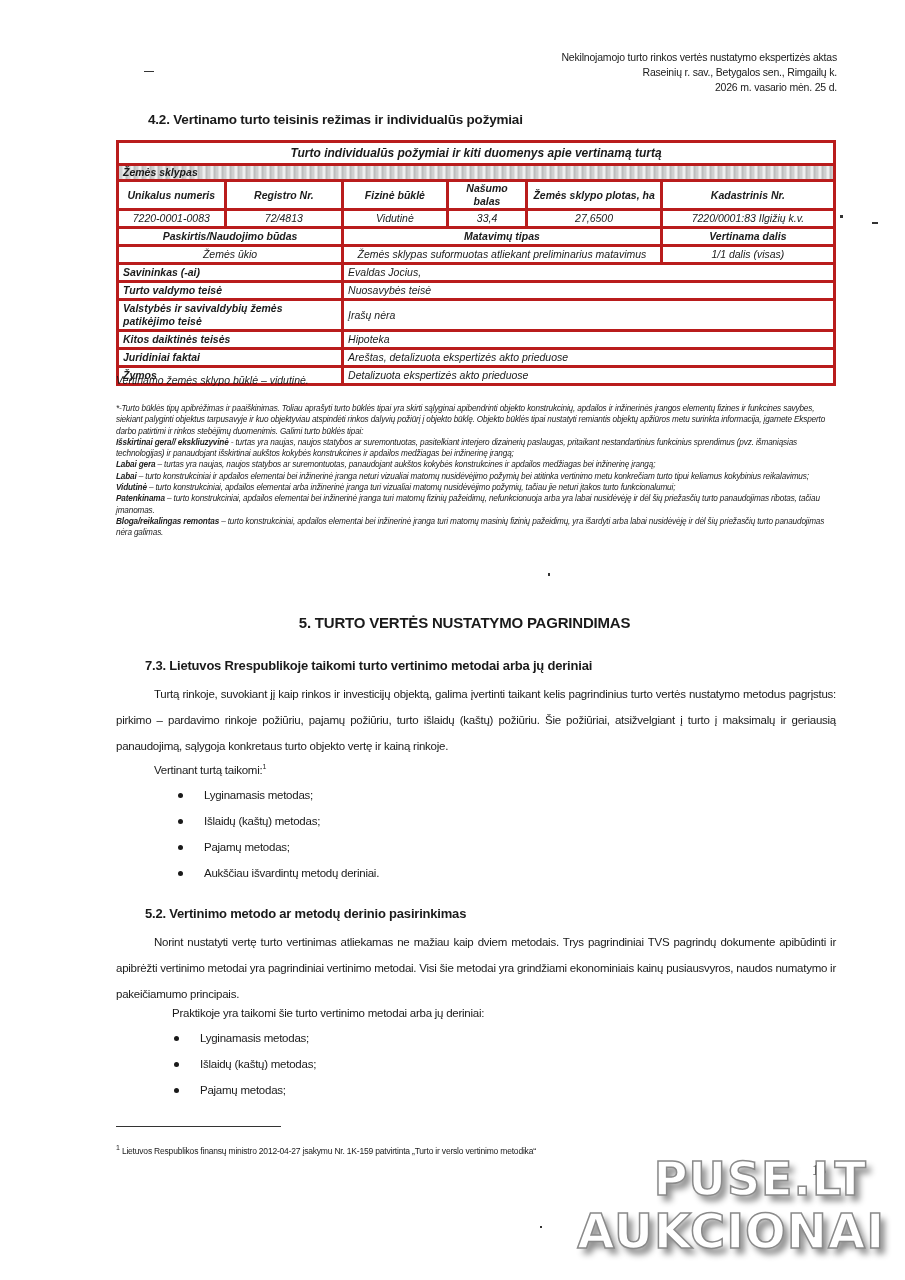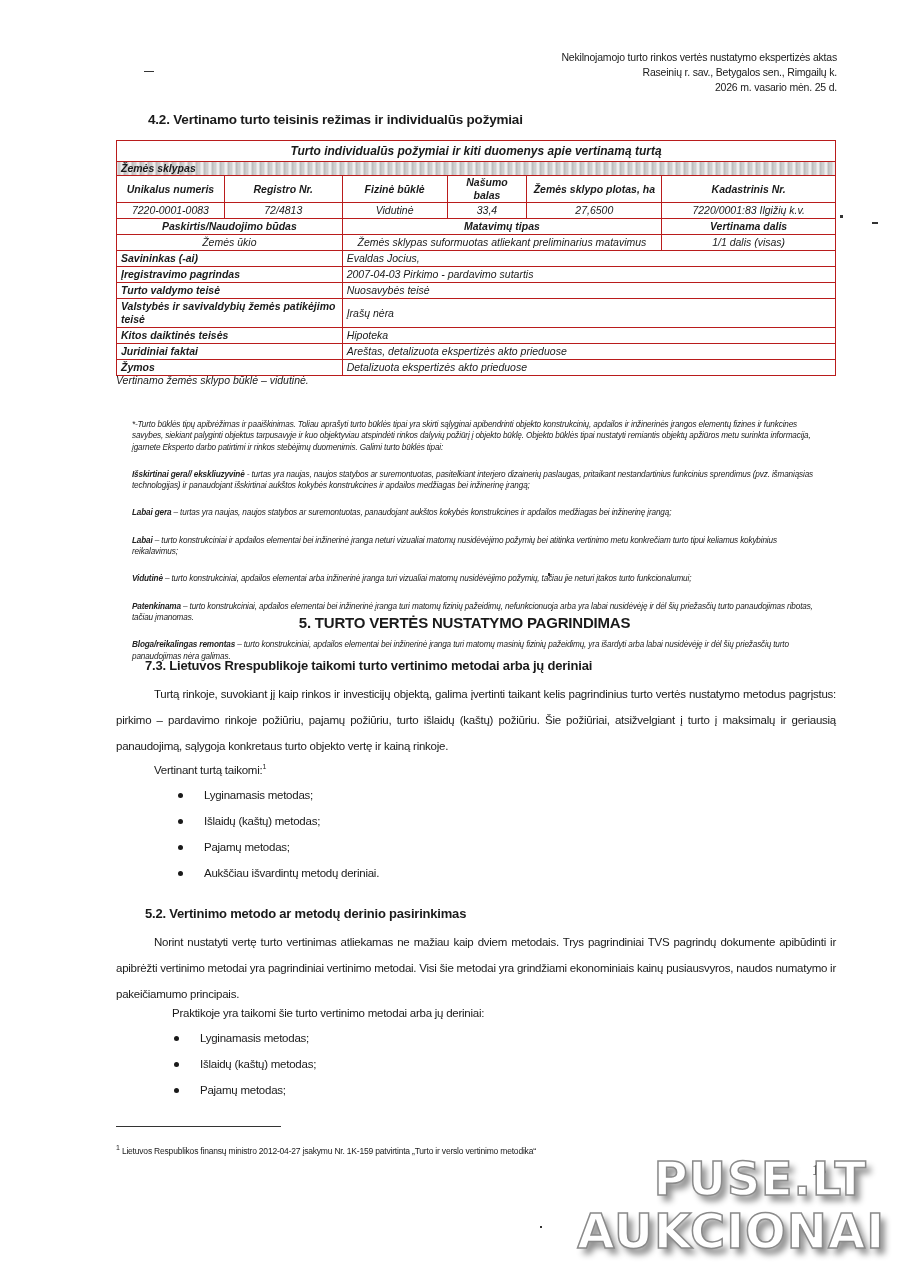--- a/index.html
+++ b/index.html
@@ -14,40 +14,40 @@
   }
   .h42 {
     position: absolute; left: 148px; top: 112px;
     font-size: 13.5px; font-weight: bold; letter-spacing: -0.2px;
   }
   table.info {
     position: absolute; left: 116px; top: 140px; width: 720px;
     border-collapse: collapse; font-size: 10.5px; font-style: italic;
   }
   table.info td {
-    border: 1px solid #b91c1c; padding: 0 4px; height: 15px; line-height: 13px;
+    border: 3px solid #b91c1c; padding: 0 4px; height: 15px; line-height: 13px;
     vertical-align: middle;
   }
   table.info td.c { text-align: center; }
   table.info td.b { font-weight: bold; }
   table.info tr.title td { height: 20px; font-size: 12px; font-weight: bold; text-align: center; }
   table.info tr.shaded td {
     background: repeating-linear-gradient(90deg, #cfcfcf 0 3px, #eeeeee 3px 6px, #bdbdbd 6px 8px);
     font-weight: bold; height: 13px;
   }
   table.info tr.tall td { height: 28px; }
   .after-table {
     position: absolute; left: 116px; top: 374px; font-size: 10.5px; font-style: italic;
   }
   .notes {
     position: absolute; left: 116px; top: 403px; width: 720px;
     font-size: 8.2px; line-height: 11.3px; font-style: italic; letter-spacing: -0.15px;
     color: #222;
   }
-  .notes p { margin: 16px; }
+  .notes p { margin: 0; }
   .notes b { font-weight: bold; }
   .h5 {
     position: absolute; left: 0; width: 905px; top: 614px; text-align: center;
     font-size: 15px; font-weight: bold; letter-spacing: -0.2px; margin-left: 12px;
   }
   .h51 { position: absolute; left: 145px; top: 658px; font-size: 13px; font-weight: bold; letter-spacing: -0.2px; }
   .para {
     position: absolute; left: 116px; width: 720px; font-size: 11.5px; line-height: 26px;
     text-align: justify; letter-spacing: -0.25px;
   }
@@ -132,24 +132,20 @@
     <tr>
       <td colspan="2" class="c">Žemės ūkio</td>
       <td colspan="3" class="c">Žemės sklypas suformuotas atliekant preliminarius matavimus</td>
       <td class="c">1/1 dalis (visas)</td>
     </tr>
     <tr>
       <td colspan="2" class="b">Savininkas (-ai)</td>
       <td colspan="4">Evaldas Jocius,</td>
     </tr>
     <tr>
-      <td colspan="2" class="b">Įregistravimo pagrindas</td>
-      <td colspan="4">2007-04-03 Pirkimo - pardavimo sutartis</td>
-    </tr>
-    <tr>
       <td colspan="2" class="b">Turto valdymo teisė</td>
       <td colspan="4">Nuosavybės teisė</td>
     </tr>
     <tr class="tall">
       <td colspan="2" class="b">Valstybės ir savivaldybių žemės patikėjimo teisė</td>
       <td colspan="4">Įrašų nėra</td>
     </tr>
     <tr>
       <td colspan="2" class="b">Kitos daiktinės teisės</td>
       <td colspan="4">Hipoteka</td>

